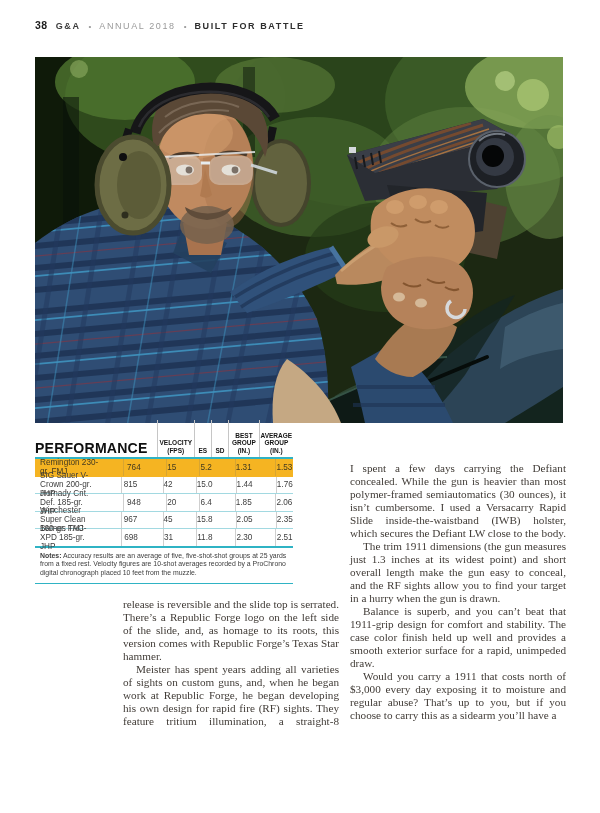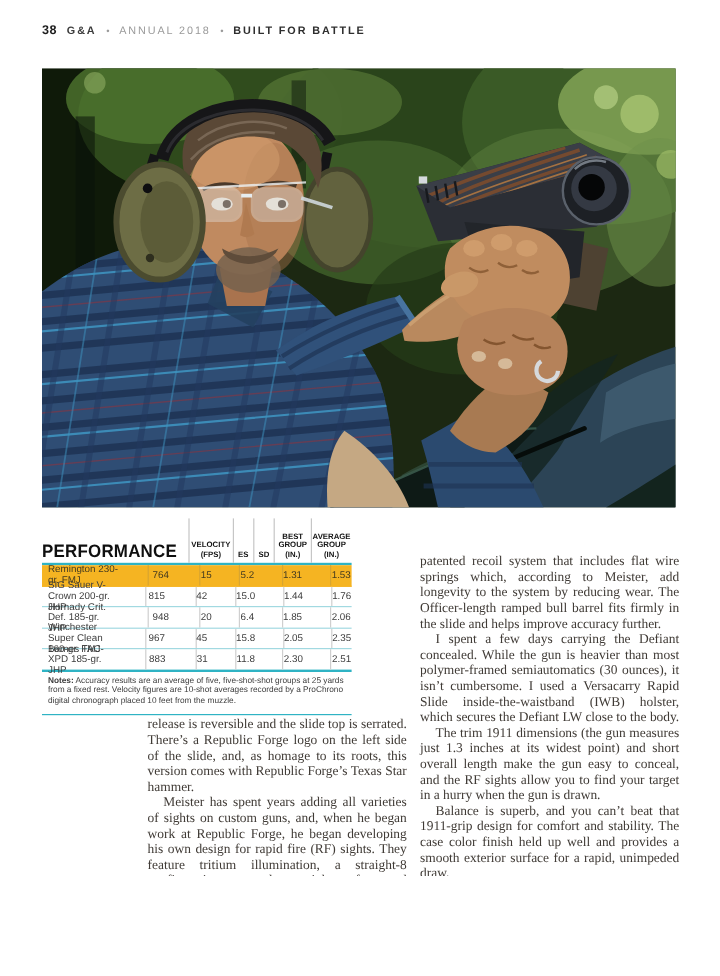--- a/index.html
+++ b/index.html
@@ -10,21 +10,21 @@
   .runhead{position:absolute;left:35px;top:19px;display:flex;align-items:baseline;gap:8px;white-space:nowrap;}
   .rh-num{font-size:10.5px;font-weight:bold;color:#1c1c1c;letter-spacing:.5px;}
   .rh-brand{font-size:9px;font-weight:bold;color:#3b3b3b;letter-spacing:1.6px;}
   .rh-dot{font-size:8px;color:#9a9a9a;}
   .rh-issue{font-size:9px;color:#9a9a9a;letter-spacing:1.6px;text-align:center;}
   .rh-feat{font-size:9px;font-weight:bold;color:#2e2e2e;letter-spacing:1.6px;}
   
   .photo{position:absolute;left:35px;top:57px;width:528px;height:366px;}
   .photo svg{display:block;width:528px;height:366px;}
   
-  .perf{position:absolute;left:35px;top:432px;width:258px;}
+  .perf{position:absolute;left:35px;top:420px;width:258px;}
   .t-hrow{display:flex;height:37px;border-bottom:2px solid var(--accent);}
   .t-title{width:124px;align-self:flex-end;font-size:15px;font-weight:bold;color:#0f0f0f;
            letter-spacing:.2px;transform:scaleX(.94);transform-origin:left bottom;padding-bottom:1px;}
   .t-ch{display:flex;align-items:flex-end;justify-content:center;text-align:center;
         font-size:6.5px;line-height:7.3px;font-weight:bold;color:#141414;border-left:1px solid #c6c6c6;
         padding-bottom:3px;text-transform:uppercase;}
   .c0{width:37px;}.c1{width:16px;}.c2{width:17px;}.c3{width:30px;}.c4{width:34px;}
   .t-body{border-bottom:2px solid var(--accent);}
   .t-row{display:flex;align-items:center;height:16.5px;border-bottom:1px solid #a2d9e1;
          font-size:8.2px;color:#3d3d3d;gap:23px;}
@@ -254,35 +254,35 @@
         <div class="t-row">
           <div class="t-name">Winchester Super Clean 160-gr. FMJ</div>
           <div class="t-num c0">967</div>
           <div class="t-num c1">45</div>
           <div class="t-num c2">15.8</div>
           <div class="t-num c3">2.05</div>
           <div class="t-num c4">2.35</div>
         </div>
         <div class="t-row">
           <div class="t-name">Barnes TAC-XPD 185-gr. JHP</div>
-          <div class="t-num c0">883</div>
+          <div class="t-num c0">698</div>
           <div class="t-num c1">31</div>
           <div class="t-num c2">11.8</div>
           <div class="t-num c3">2.30</div>
           <div class="t-num c4">2.51</div>
         </div>
       </div>
     <div class="t-notes"><b>Notes:</b><span> Accuracy results are an average of five, five-shot-shot groups at 25 yards from a fixed rest. Velocity figures are 10-shot averages recorded by a ProChrono digital chronograph placed 10 feet from the muzzle.</span></div>
   </section>
 
   <div class="col col-left" id="col-left">
       <p>release is reversible and the slide top is serrated. There’s a Republic Forge logo on the left side of the slide, and, as homage to its roots, this version comes with Republic Forge’s Texas Star hammer.</p>
       <p>Meister has spent years adding all varieties of sights on custom guns, and, when he began work at Republic Forge, he began developing his own design for rapid fire (RF) sights. They feature tritium illumination, a straight-8 configuration, serrated rear sight surface, and they are easily adjustable. The U-shaped rear sight allows you to get on target quickly, and both the front and rear sight are dovetailed to the slide.</p>
       <p>The Defiant LW utilizes Republic Forge’s</p>
     </div>
   <div class="col col-right" id="col-right">
-      <p>patented recoil system that includes flat wire springs which, according to Meister, add longevity to the system by reducing wear. The Officer-length ramped bull barrel fits firmly in the slide and helps improve accuracy further.</p>
       <p>I spent a few days carrying the Defiant concealed. While the gun is heavier than most polymer-framed semiautomatics (30 ounces), it isn’t cumbersome. I used a Versacarry Rapid Slide inside-the-waistband (IWB) holster, which secures the Defiant LW close to the body.</p>
       <p>The trim 1911 dimensions (the gun measures just 1.3 inches at its widest point) and short overall length make the gun easy to conceal, and the RF sights allow you to find your target in a hurry when the gun is drawn.</p>
       <p>Balance is superb, and you can’t beat that 1911-grip design for comfort and stability. The case color finish held up well and provides a smooth exterior surface for a rapid, unimpeded draw.</p>
+      <p>Would you carry a 1911 that costs north of $3,000 every day exposing it to moisture and regular abuse? That’s up to you, but if you choose to carry this as a sidearm you’ll have a</p>
     </div>
 
 </div>
 
 </body></html>

